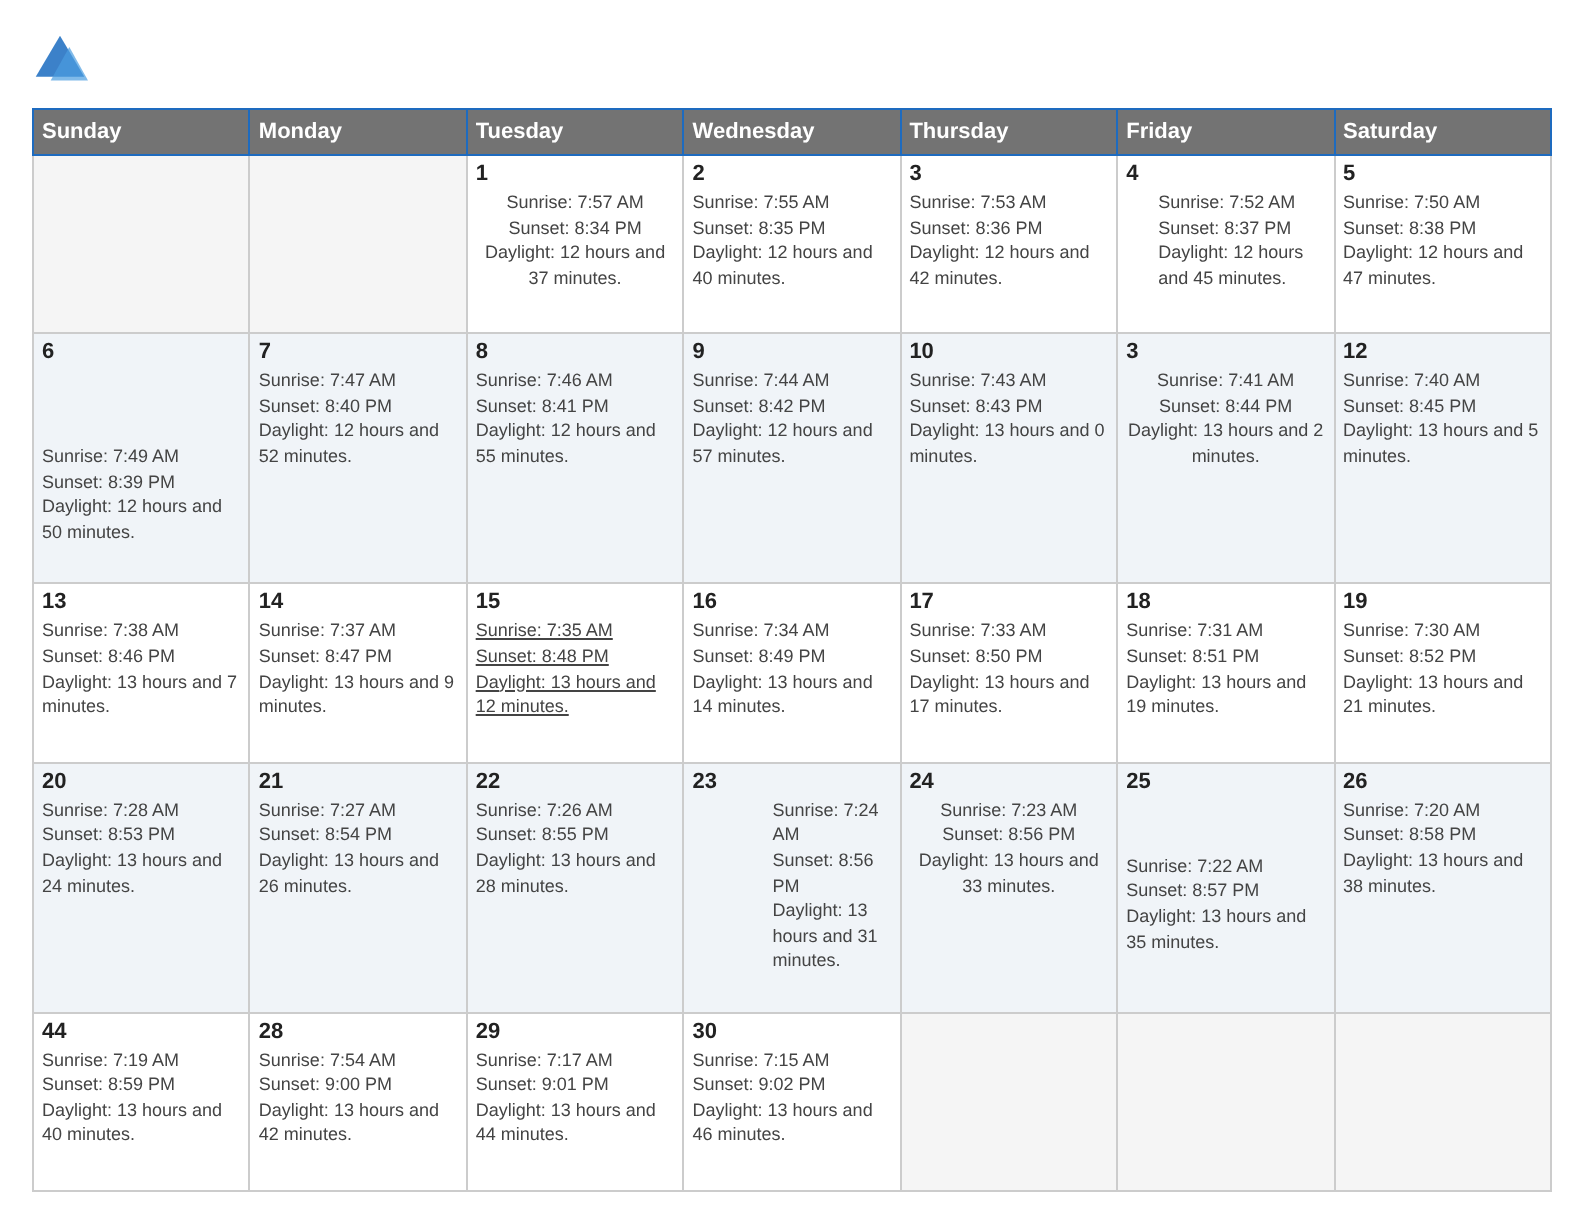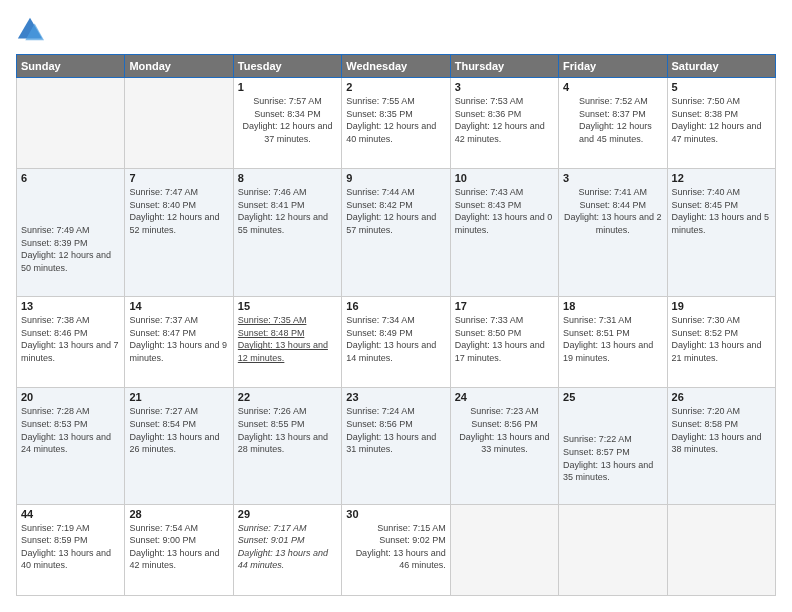--- a/index.html
+++ b/index.html
@@ -269,21 +269,21 @@
 Daylight: 13 hours and 26 minutes.</div>
           </td>
           <td>
             <div class="day-num">22</div>
             <div class="day-info" style="white-space: pre-line;">Sunrise: 7:26 AM
 Sunset: 8:55 PM
 Daylight: 13 hours and 28 minutes.</div>
           </td>
           <td>
             <div class="day-num">23</div>
-            <div class="day-info" style="white-space: pre-line;">Sunrise: 7:24 AM
+            <div class="day-info" style="white-space: pre-line; margin-left: 40px;">Sunrise: 7:24 AM
 Sunset: 8:56 PM
 Daylight: 13 hours and 31 minutes.</div>
           </td>
           <td>
             <div class="day-num">24</div>
             <div class="day-info" style="white-space: pre-line; text-align: center;">Sunrise: 7:23 AM
 Sunset: 8:56 PM
 Daylight: 13 hours and 33 minutes.</div>
           </td>
           <td>
@@ -307,27 +307,27 @@
 Daylight: 13 hours and 40 minutes.</div>
           </td>
           <td>
             <div class="day-num">28</div>
             <div class="day-info" style="white-space: pre-line;">Sunrise: 7:54 AM
 Sunset: 9:00 PM
 Daylight: 13 hours and 42 minutes.</div>
           </td>
           <td>
             <div class="day-num">29</div>
-            <div class="day-info" style="white-space: pre-line; font-style: italic;">Sunrise: 7:17 AM
+            <div class="day-info" style="white-space: pre-line;">Sunrise: 7:17 AM
 Sunset: 9:01 PM
 Daylight: 13 hours and 44 minutes.</div>
           </td>
           <td>
             <div class="day-num">30</div>
-            <div class="day-info" style="white-space: pre-line; text-align: right;">Sunrise: 7:15 AM
+            <div class="day-info" style="white-space: pre-line;">Sunrise: 7:15 AM
 Sunset: 9:02 PM
 Daylight: 13 hours and 46 minutes.</div>
           </td>
           <td class="empty-cell"></td>
           <td class="empty-cell"></td>
           <td class="empty-cell"></td>
         </tr>
       </tbody>
   </table>
 </div>

